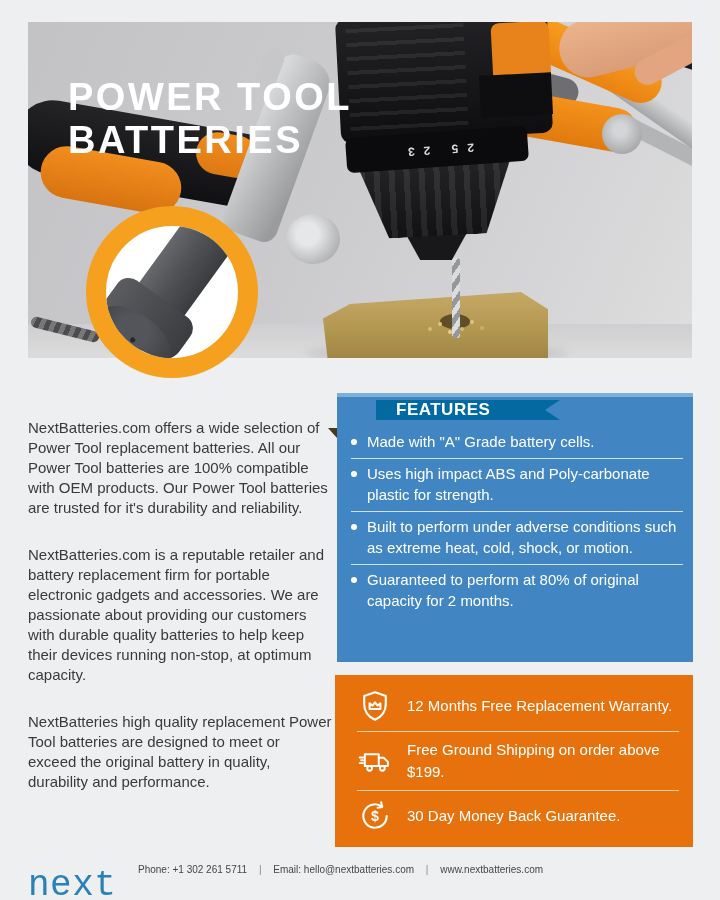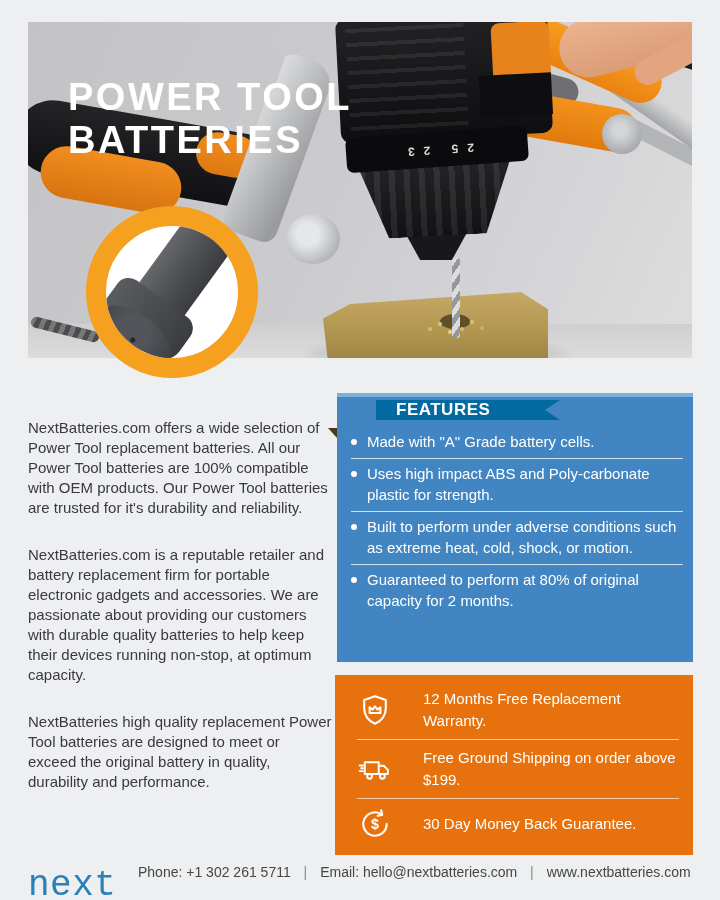--- a/index.html
+++ b/index.html
@@ -115,31 +115,31 @@
                clip-path:polygon(0 0,100% 0,100% 100%);}
   #features ul{list-style:none;margin:0;padding:30px 10px 10px 14px;}
   #features li{display:flex;gap:10px;padding:4px 0 6px;color:#fff;font-size:15px;line-height:21px;
                border-bottom:1px solid rgba(255,255,255,.75);}
   #features li:last-child{border-bottom:none;}
   .dot{flex:0 0 6px;width:6px;height:6px;border-radius:50%;background:#fff;margin-top:8px;}
 
   
   #benefits{position:absolute;left:335px;top:675px;width:358px;min-height:158px;
             background:#e7720d;padding:6px 14px 6px 22px;}
-  .benefit{display:flex;align-items:center;gap:30px;padding:7px 0;color:#fff;font-size:15px;line-height:22px;
+  .benefit{display:flex;align-items:center;gap:14px;padding:7px 0;color:#fff;font-size:15px;line-height:22px;
            border-bottom:1px solid rgba(255,255,255,.65);}
   .benefit:last-child{border-bottom:none;}
   .benefit .bicon{flex:0 0 36px;width:36px;height:36px;}
   .benefit .bicon svg{width:36px;height:36px;display:block;}
 
   
   #footer-logo{position:absolute;left:28px;top:868px;line-height:1;font-family:Liberation Mono, monospace;}
   .logo-next{font-size:36px;color:#2a80b8;letter-spacing:.5px;}
   .logo-batteries{margin-top:2px;font-size:9.5px;font-weight:bold;letter-spacing:4.2px;color:#2e5d85;}
-  #footer-contact{position:absolute;left:138px;top:864px;font-size:14px;color:#464646;white-space:nowrap;}
+  #footer-contact{position:absolute;left:138px;top:864px;font-size:10px;color:#464646;white-space:nowrap;}
   #footer-contact .sep{color:#8a8a8a;margin:0 9px;}
 </style>
 </head>
 <body>
 
 <div id="page">
 
   <div id="hero">
     <div class="floor"></div>
     <div class="twist-bit"></div>

